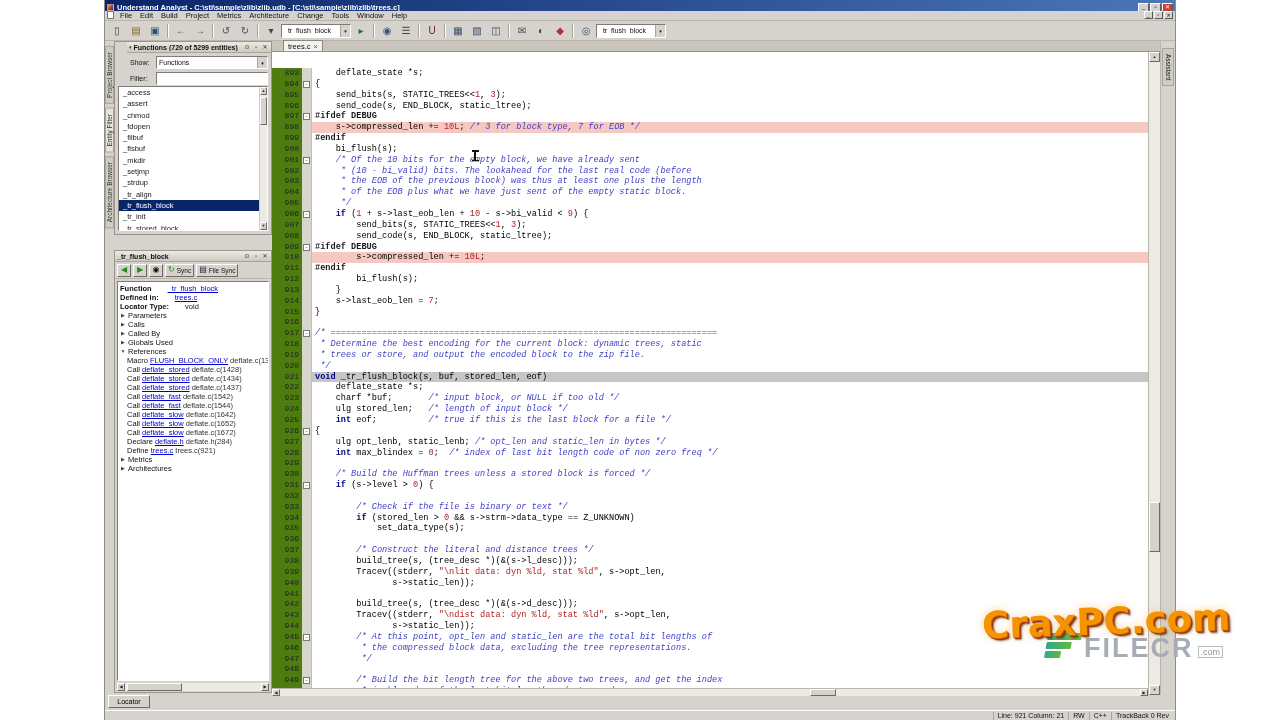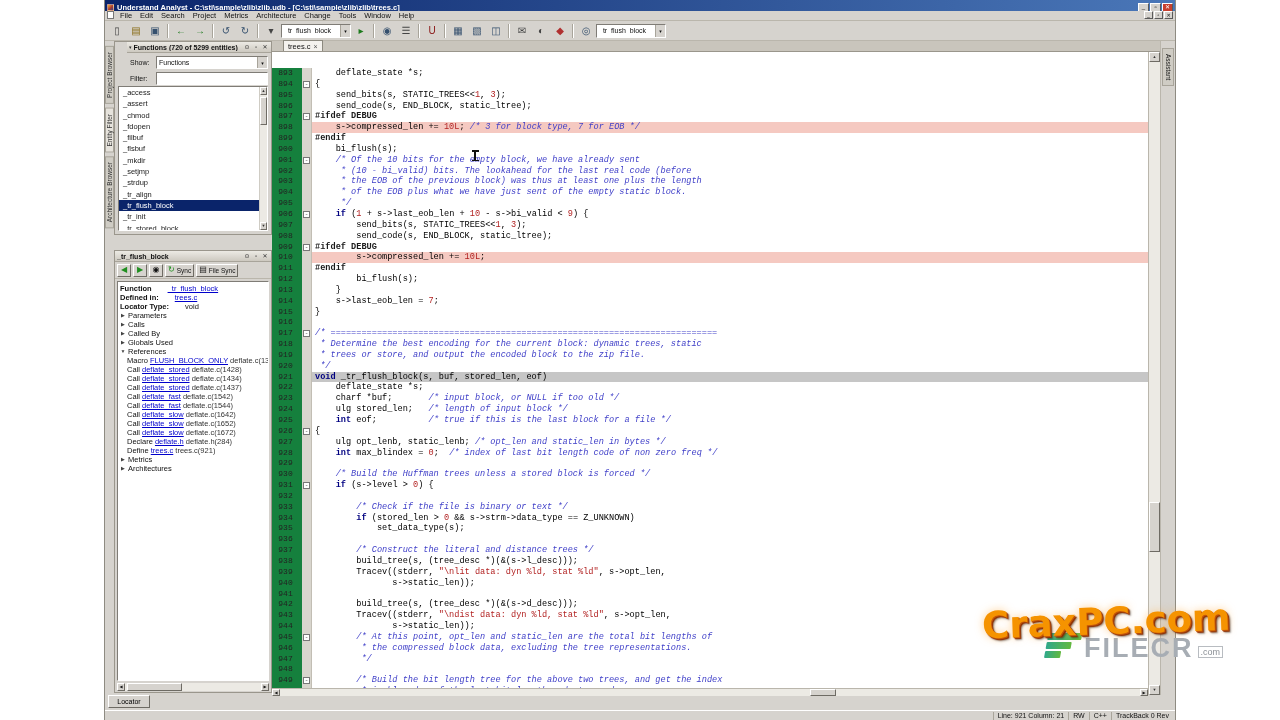--- a/index.html
+++ b/index.html
@@ -86,21 +86,21 @@
 
   #bottom-band{position:absolute;left:0;top:693px;right:0;height:17px;background:var(--chrome,#d6d3ce);}
   #locator{position:absolute;left:3px;top:695px;width:42px;height:13px;font-size:7px;background:#d6d3ce;border:1px solid;border-color:#fff #6e6b64 #6e6b64 #fff;font-family:inherit;}
 
   
   #tabrow{position:absolute;left:167px;top:41px;width:888px;height:11px;background:#c9c5bc;border-bottom:1px solid #9a968c;display:flex;align-items:flex-end;padding-left:11px;}
   .etab{height:11px;background:#f4f2ee;border:1px solid #8c897f;border-bottom:none;display:flex;align-items:center;gap:3px;padding:0 4px;font-size:7.5px;}
   .etab-close{font-size:7px;color:#555;line-height:1;}
   #editor{position:absolute;left:167px;top:52px;width:876px;height:636px;background:#fff;overflow:hidden;font-family:"Liberation Mono","DejaVu Sans Mono",monospace;white-space:pre;}
   .ln{display:flex;height:10.85px;line-height:10.85px;font-size:8.6px;}
-  .ln-num{width:30px;min-width:30px;text-align:center;padding-right:3px;background:#15803d;color:#222;font-size:8px;}
+  .ln-num{width:30px;min-width:30px;text-align:right;padding-right:3px;background:#4d7c0f;color:#222;font-size:8px;}
   .ln-fold{width:10px;min-width:10px;background:#d8d5cd;position:relative;border-right:1px solid #c2beb4;}
   .fold-box{position:absolute;left:1px;top:2px;width:7px;height:7px;border:1px solid #777;background:#fff;font-size:6px;line-height:5px;text-align:center;color:#333;}
   .ln-text{flex:1;padding-left:3px;}
   .hl-pink .ln-text{background:var(--line-highlight,#f5c9c1);}
   .hl-gray .ln-text{background:var(--current-line,#c6c6c6);}
   .sg-t{color:#000;margin-top:42px;}
   .sg-k{color:var(--keyword,#000080);font-weight:bold;}
   .sg-c{color:var(--comment,#3f3fc8);font-style:italic;}
   .sg-s{color:var(--string,#b22222);}
   .sg-n{color:var(--number,#b22222);}
@@ -148,21 +148,21 @@
         <span class="wbtn">▫</span>
         <span class="wbtn close">✕</span>
       </span>
     </div>
 
     <div id="menubar">
       <span class="mdi-doc"></span>
       <div id="menu-items">
           <span class="menu-item">File</span>
           <span class="menu-item">Edit</span>
-          <span class="menu-item">Search</span>
+          <span class="menu-item">Build</span>
           <span class="menu-item">Project</span>
           <span class="menu-item">Metrics</span>
           <span class="menu-item">Architecture</span>
           <span class="menu-item">Change</span>
           <span class="menu-item">Tools</span>
           <span class="menu-item">Window</span>
           <span class="menu-item">Help</span>
         </div>
       <span class="mdi-controls">
         <span class="mbtn">_</span>

